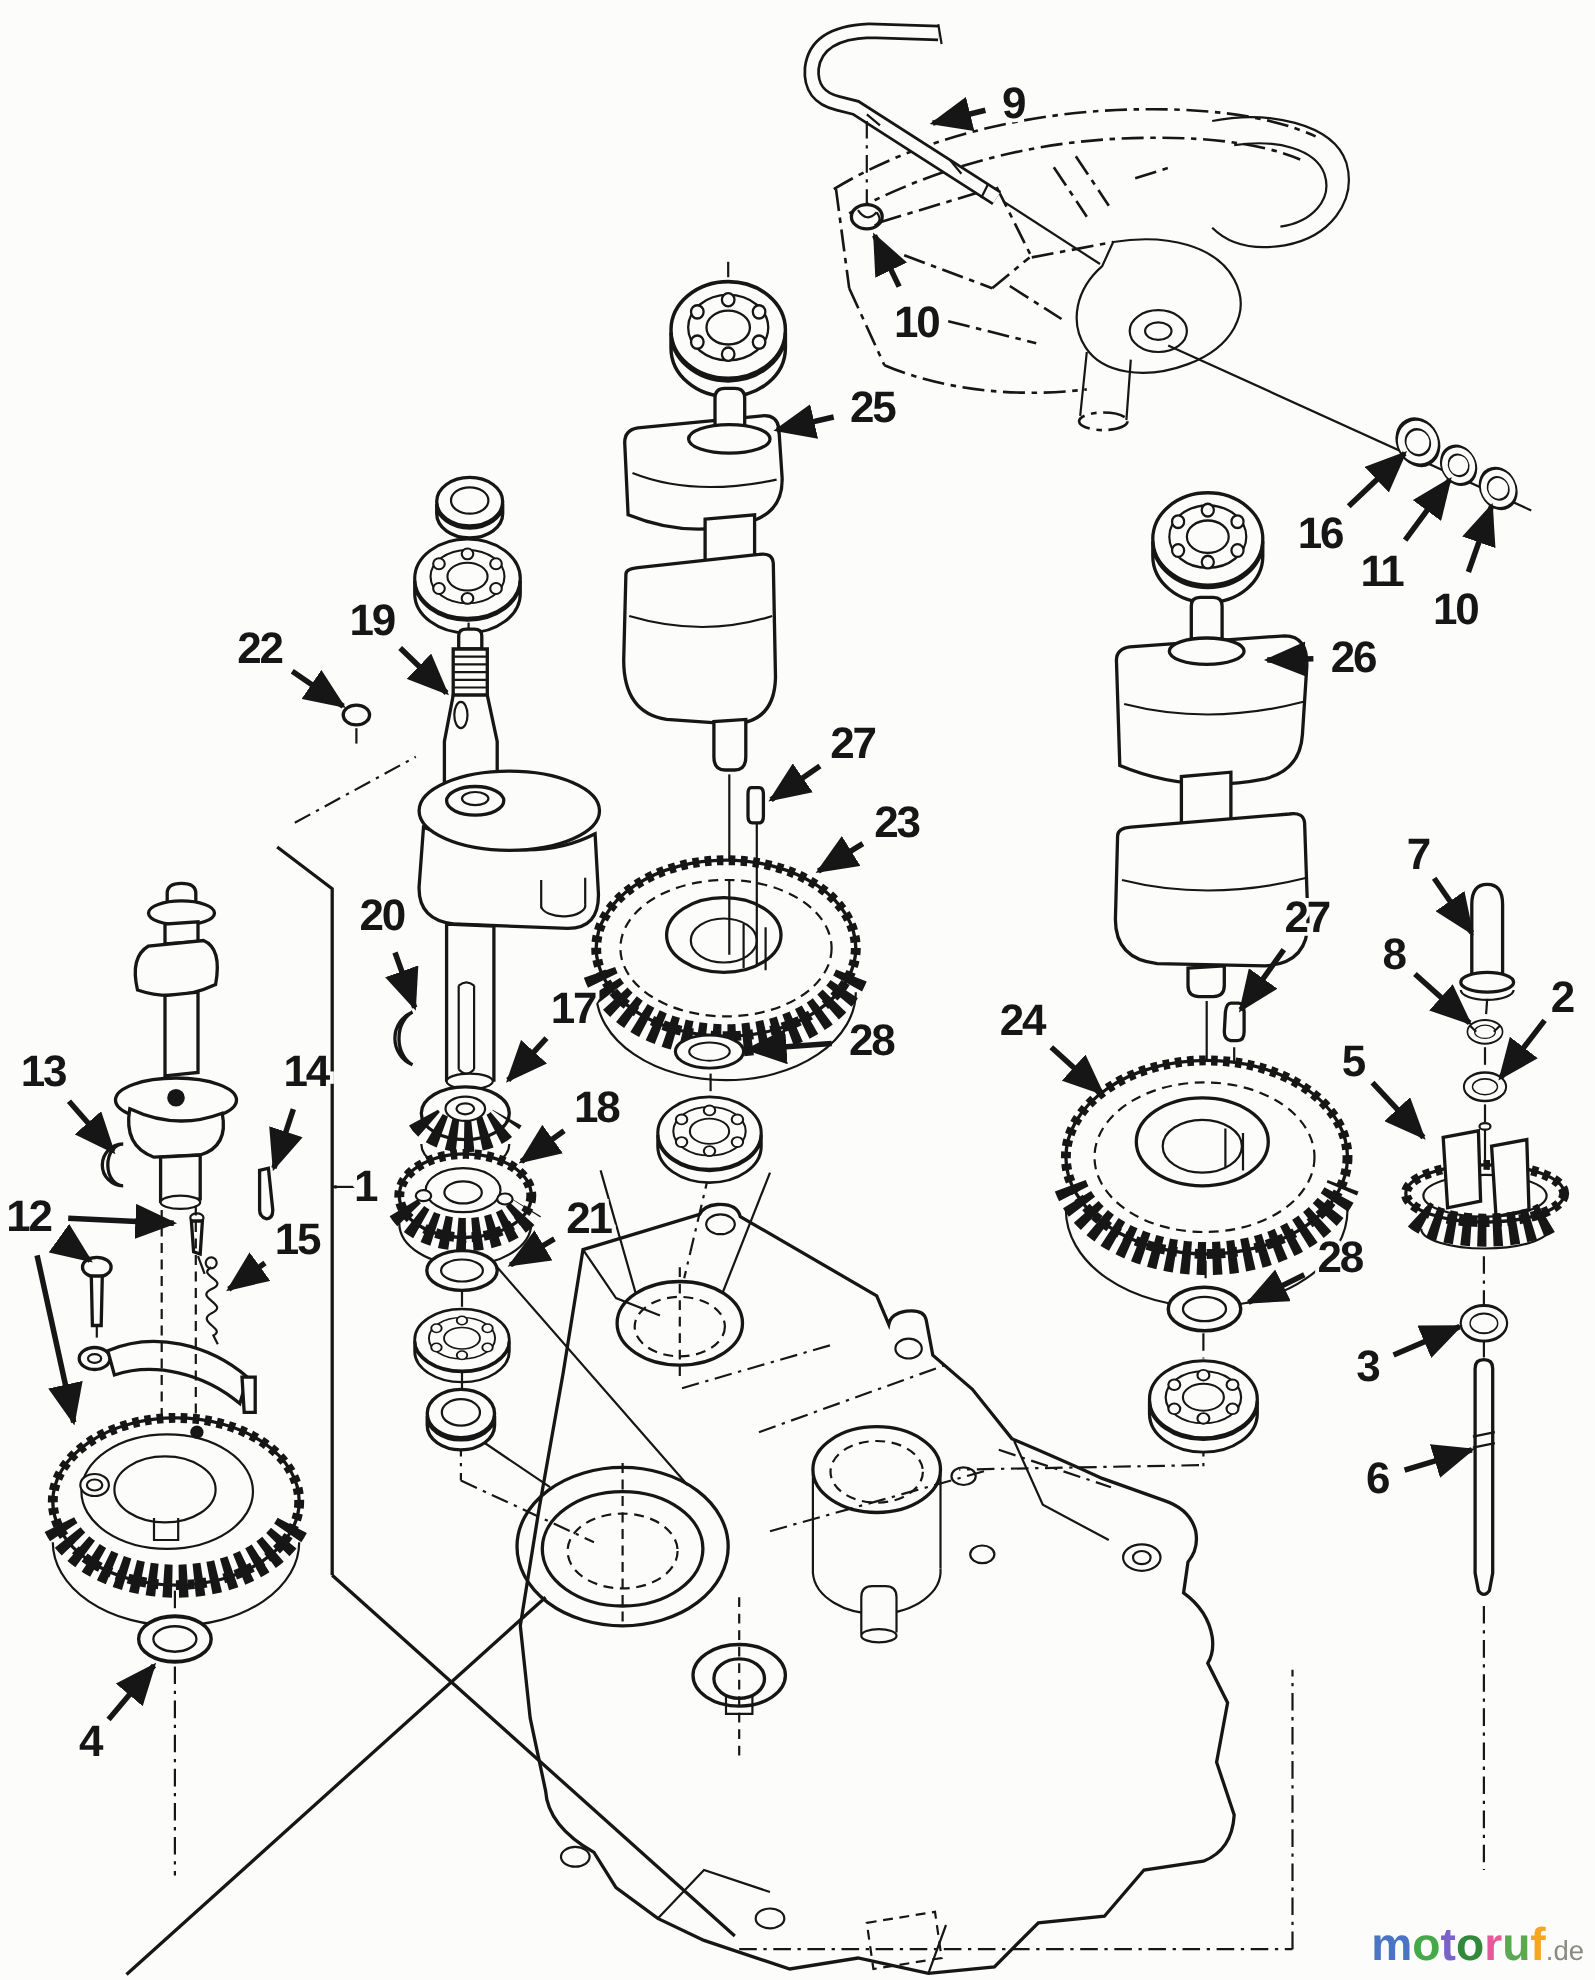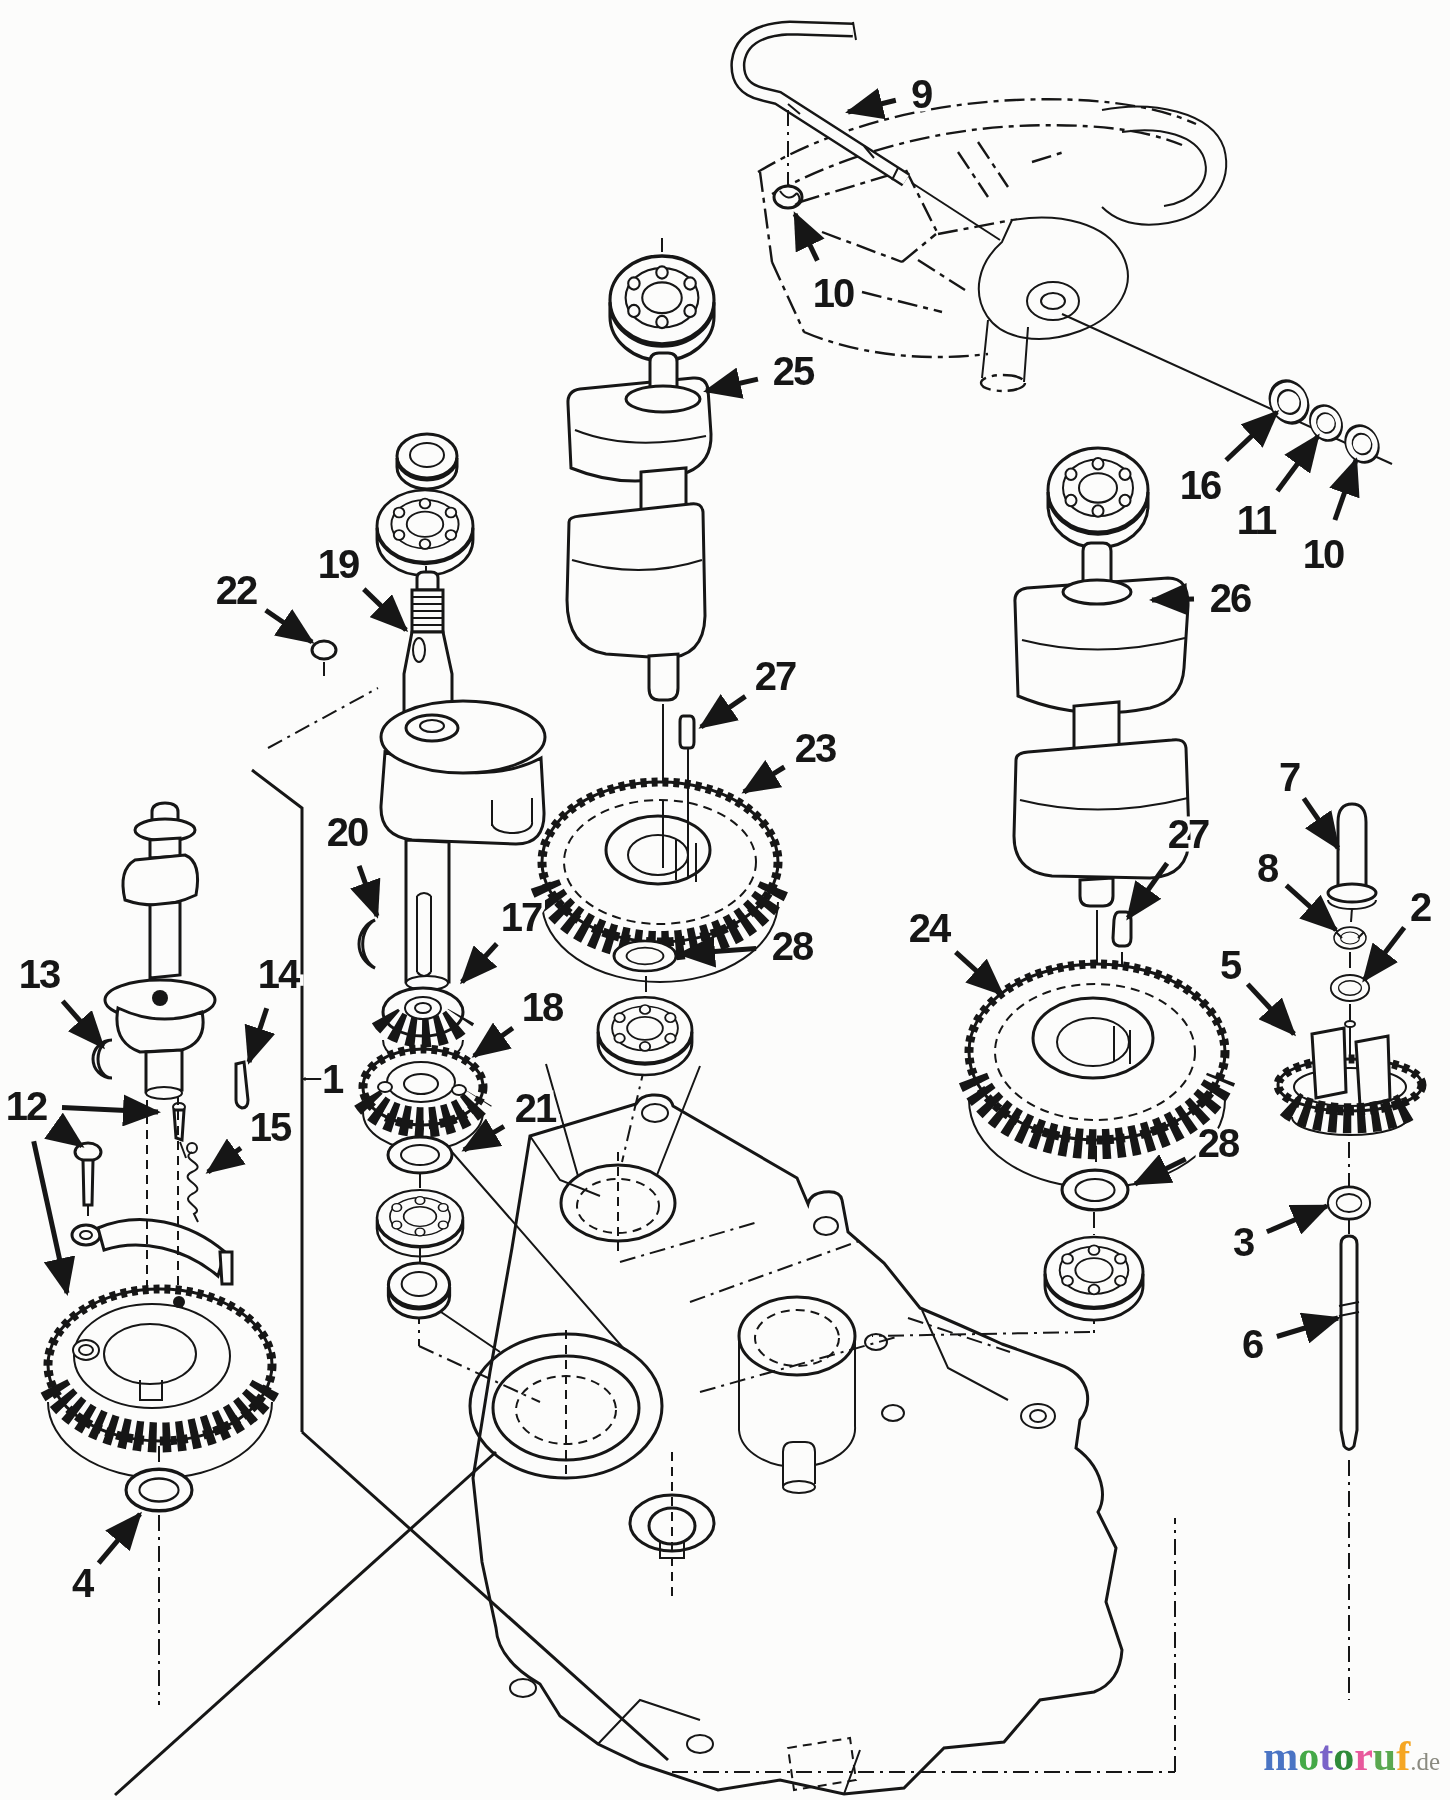--- a/index.html
+++ b/index.html
@@ -13,22 +13,22 @@
   .dd   {fill:none;stroke:#161616;stroke-width:2;stroke-dasharray:16 6 3 6;}
   .dsh  {fill:none;stroke:#161616;stroke-width:2;stroke-dasharray:9 6;}
   .ph   {fill:none;stroke:#161616;stroke-width:2.4;stroke-dasharray:20 6 5 6;}
   .teethE{fill:none;stroke:#161616;stroke-width:9;stroke-dasharray:6 5;}
   .teethB{fill:none;stroke:#161616;stroke-width:30;stroke-dasharray:8 6;}
   .callout-line{stroke:#161616;stroke-width:5;}
   .callout-line.plain{stroke-width:3;}
   .callout-text{font:bold 40px "Liberation Sans",sans-serif;letter-spacing:-2px;
       fill:#161616;text-anchor:middle;dominant-baseline:central;
       paint-order:stroke;stroke:#fcfcfb;stroke-width:7px;}
-  .watermark{position:absolute;right:10px;bottom:20px;
-      font-family:Liberation Serif, serif;font-weight:bold;font-size:42px;
+  .watermark{position:absolute;right:10px;bottom:8px;
+      font-family:Liberation Sans, sans-serif;font-weight:bold;font-size:42px;
       letter-spacing:0px;user-select:none;}
   .watermark .tld{font-size:25px;font-weight:normal;}
 </style>
 </head>
 <body>
 
 <div class="page">
 <svg width="1450" height="1800" viewBox="0 0 1450 1800">
   <defs>
     <marker id="ah" markerWidth="7.6" markerHeight="6.4" refX="7" refY="3.2" orient="auto" markerUnits="strokeWidth">

